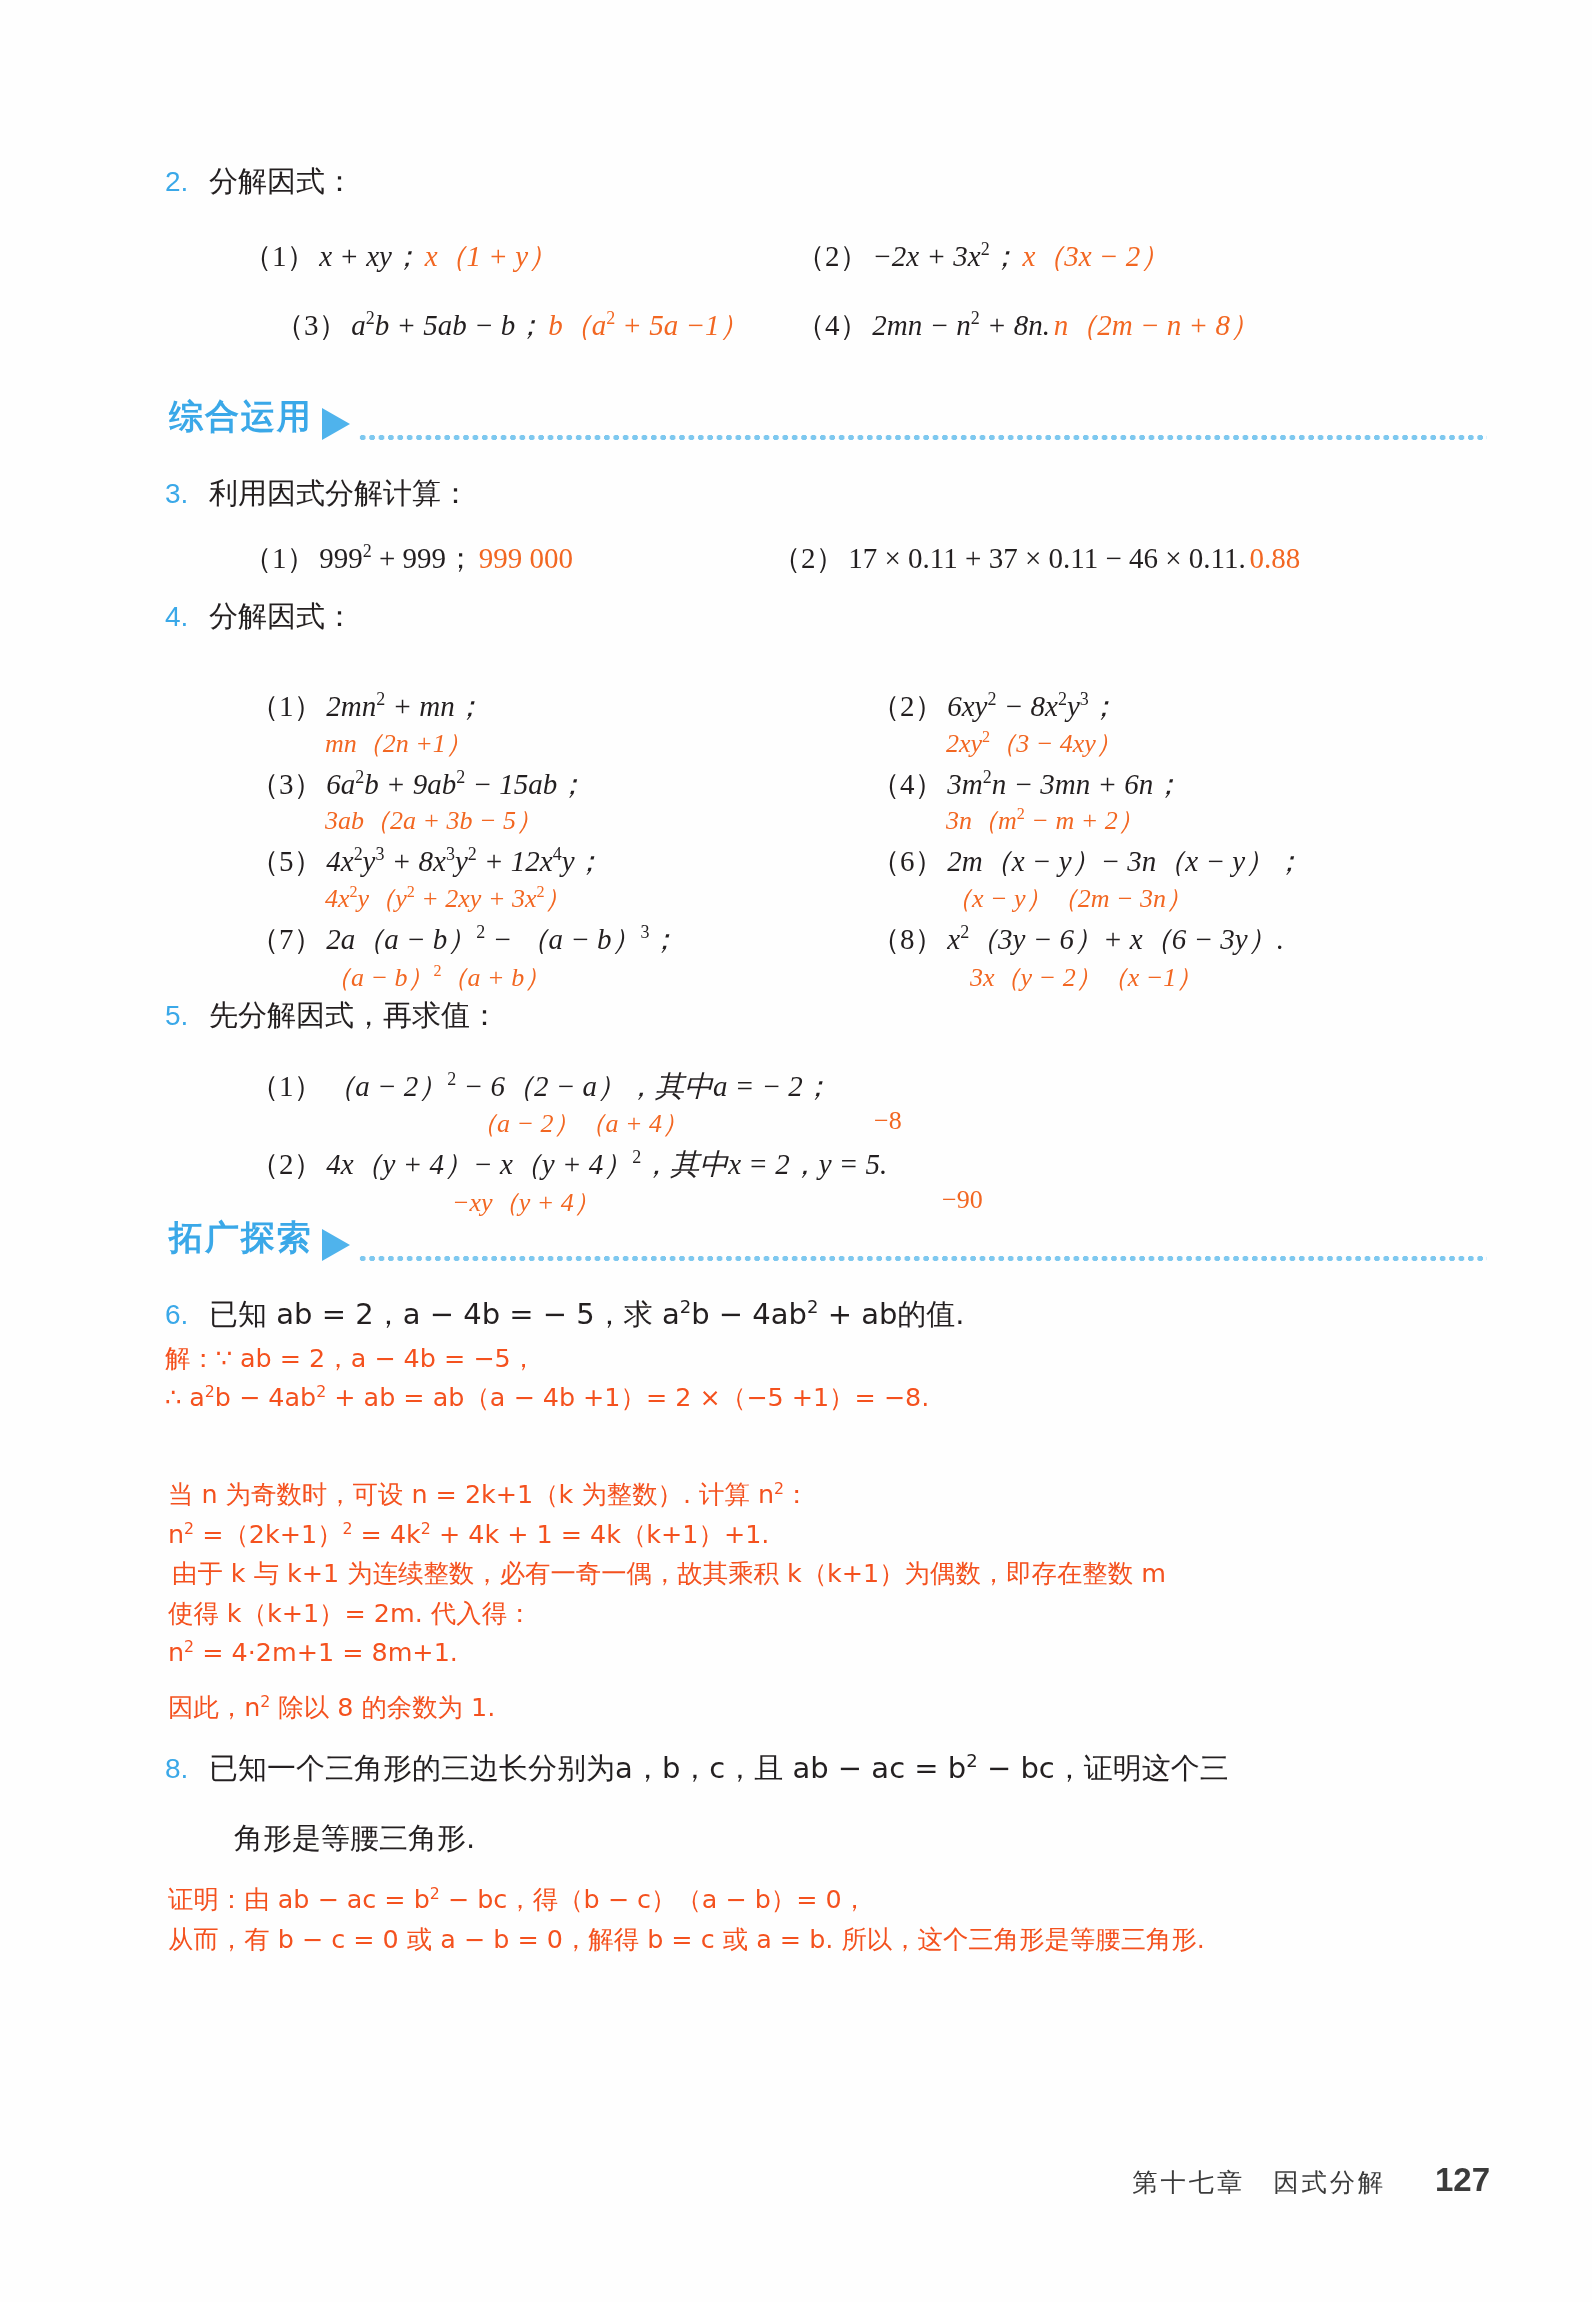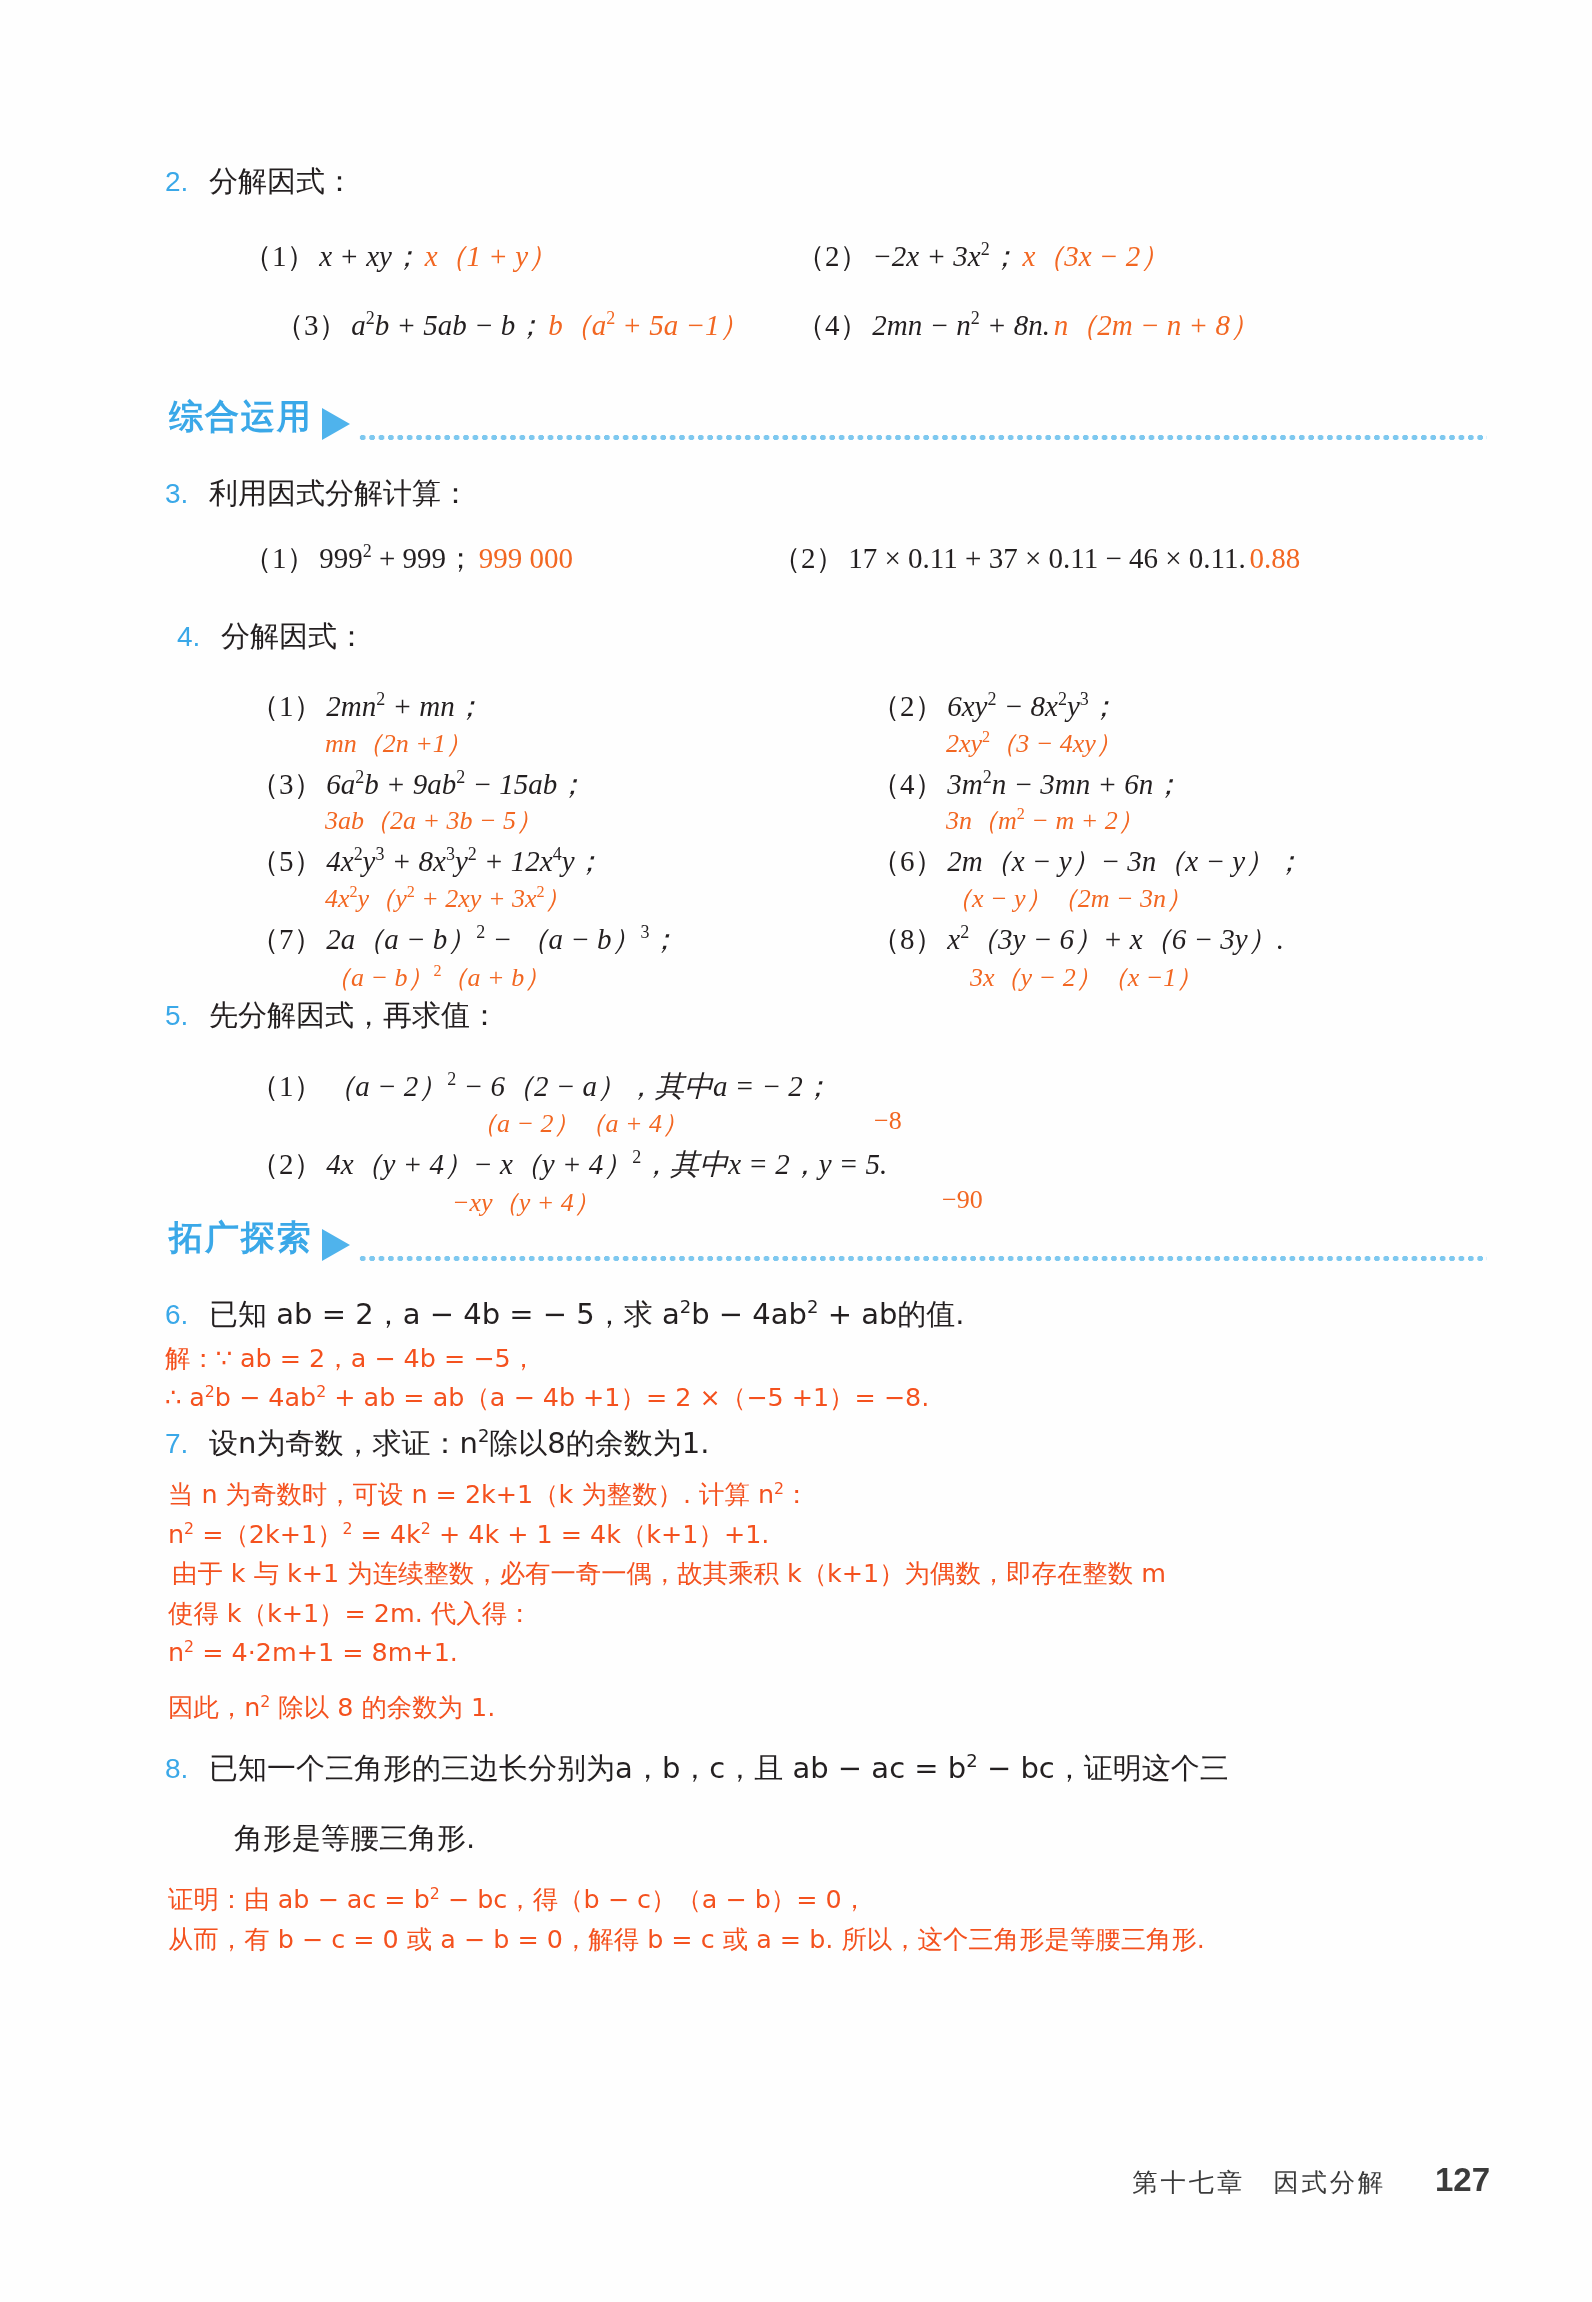--- a/index.html
+++ b/index.html
@@ -96,21 +96,21 @@
     <span class="mathup">（1）</span>
     <span class="mathup">999<sup>2</sup> + 999；</span>
     <span class="mathup ans">999 000</span>
   </div>
   <div class="rowitem" style="left:772px; top:539px;">
     <span class="mathup">（2）</span>
     <span class="mathup">17 × 0.11 + 37 × 0.11 − 46 × 0.11.</span>
     <span class="mathup ans">0.88</span>
   </div>
 
-  <div class="b" style="left:165px; top:617px;margin-left:12px;">
+  <div class="b" style="left:165px; top:597px;">
     <span class="num">4.</span>
     <span class="cjk" style="margin-left:17px;">分解因式：</span>
   </div>
 
   <div class="rowitem" style="left:250px; top:687px;">
     <span class="mathup">（1）</span>
     <span class="math">2mn<sup>2</sup> + mn；</span>
   </div>
   <div class="rowitem" style="left:325px; top:726px;">
     <span class="math ans" style="font-size:26px;">mn（2n +1）</span>
@@ -209,24 +209,20 @@
     <span class="num">6.</span>
     <span class="cjk" style="margin-left:17px;">已知 ab = 2，a − 4b = − 5，求 a<sup>2</sup>b − 4ab<sup>2</sup> + ab的值.</span>
   </div>
   <div class="b" style="left:165px; top:1342px;">
     <span class="hand">解：∵ ab = 2，a − 4b = −5，</span>
   </div>
   <div class="b" style="left:165px; top:1381px;">
     <span class="hand">∴ a<sup>2</sup>b − 4ab<sup>2</sup> + ab = ab（a − 4b +1）= 2 ×（−5 +1）= −8.</span>
   </div>
 
-  <div class="b" style="left:165px; top:1424px;">
-    <span class="num">7.</span>
-    <span class="cjk" style="margin-left:17px;">设n为奇数，求证：n<sup>2</sup>除以8的余数为1.</span>
-  </div>
   <div class="b" style="left:168px; top:1478px;">
     <span class="hand">当 n 为奇数时，可设 n = 2k+1（k 为整数）. 计算 n<sup>2</sup>：</span>
   </div>
   <div class="b" style="left:168px; top:1518px;">
     <span class="hand">n<sup>2</sup> =（2k+1）<sup>2</sup> = 4k<sup>2</sup> + 4k + 1 = 4k（k+1）+1.</span>
   </div>
   <div class="b" style="left:172px; top:1557px;">
     <span class="hand">由于 k 与 k+1 为连续整数，必有一奇一偶，故其乘积 k（k+1）为偶数，即存在整数 m</span>
   </div>
   <div class="b" style="left:168px; top:1597px;">

